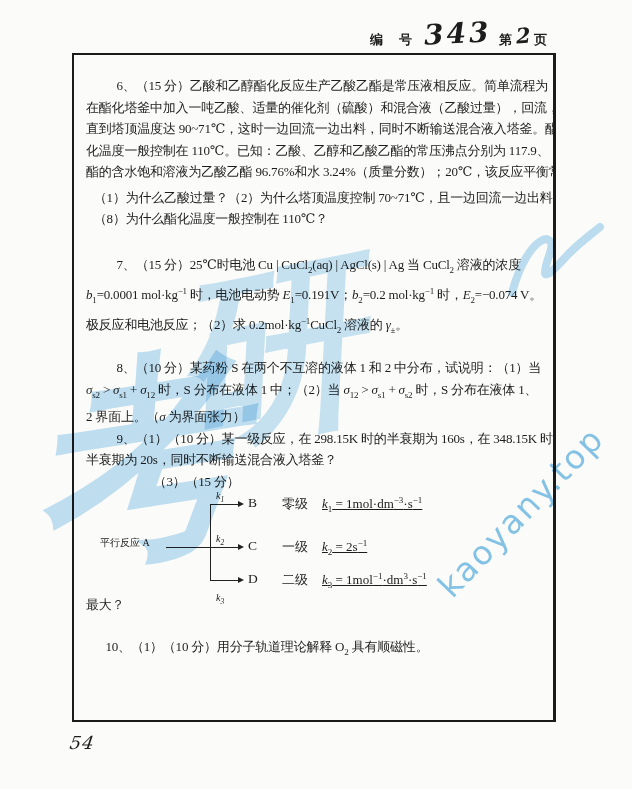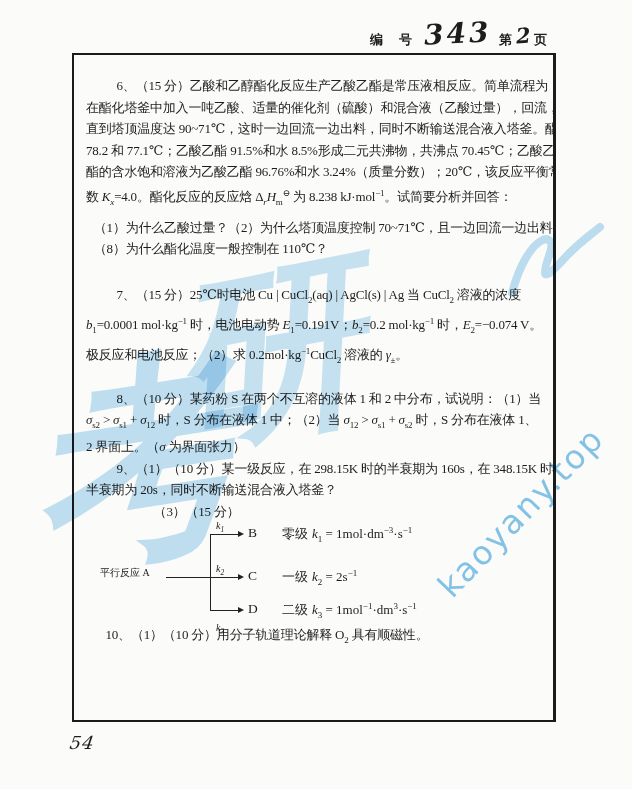--- a/index.html
+++ b/index.html
@@ -26,36 +26,36 @@
     border:2px solid #1b1b1b;border-right-width:3px;
     box-sizing:border-box;padding:20px 8px 0 12px;overflow:hidden;
   }
   .ln{font-size:13px;line-height:21.5px;white-space:nowrap;letter-spacing:-0.2px;}
   .ln sub{font-size:9px;}
   .ln sup{font-size:9px;}
   .ind05{text-indent:0.6em;}
   .ind15{text-indent:1.5em;}
   .ind2{text-indent:2.35em;}
   .ind5{text-indent:5.2em;}
-  .q7{margin-top:24px;} .q8{margin-top:16px;} .gap-sm{margin-top:4px;} .q10{margin-top:0;}
+  .q7{margin-top:24px;} .q8{margin-top:16px;} .gap-sm{margin-top:4px;} .q10{margin-top:20px;}
   
   .diagram{position:relative;height:100px;margin:2px 0 0 0;}
   .dg-label{position:absolute;left:14px;top:42px;font-size:10px;text-align:center;}
   .dg-stem{position:absolute;left:80px;top:53px;width:44px;height:0;border-top:1.4px solid #222;}
   .dg-vline{position:absolute;left:124px;top:10px;height:76px;width:0;border-left:1.4px solid #222;}
   .dg-arrow{position:absolute;left:124px;width:32px;height:0;border-top:1.4px solid #222;}
   .dg-arrow::after{content:"";position:absolute;right:-2px;top:-4px;width:0;height:0;
     border-left:6px solid #222;border-top:3.2px solid transparent;border-bottom:3.2px solid transparent;}
   .dg-a0{top:10px;} .dg-a1{top:53px;} .dg-a2{top:86px;}
   .dg-k{position:absolute;left:130px;font-size:10px;font-style:italic;}
   .dg-k sub{font-size:7.5px;}
   .dg-k0{top:-4px;} .dg-k1{top:39px;} .dg-k2{top:72px;margin-top:26px;}
   .dg-prod{position:absolute;left:162px;font-size:13.5px;}
   .dg-ord{position:absolute;left:196px;font-size:13px;}
-  .dg-rate{position:absolute;left:226px;font-size:13px;}
+  .dg-rate{position:absolute;left:236px;font-size:13px;text-decoration:underline;}
   .dg-rate sub{font-size:9px;} .dg-rate sup{font-size:9px;}
   .dg-r0{top:1px;} .dg-r1{top:44px;} .dg-r2{top:77px;}
   
   .pageno{position:absolute;left:70px;top:732px;font-size:18px;font-style:italic;
     font-family:"DejaVu Serif",serif;transform:skewX(-8deg);letter-spacing:1px;}
   
   .wm{position:absolute;pointer-events:none;mix-blend-mode:multiply;}
   .wm-char1{left:28px;top:352px;font-size:215px;line-height:1;color:#7cc1ea;opacity:.48;
     font-family:"DejaVu Sans",sans-serif;font-weight:bold;font-style:italic;transform:rotate(-9deg);}
   .wm-char2{left:172px;top:258px;font-size:188px;line-height:1;color:#7cc1ea;opacity:.42;
@@ -78,23 +78,22 @@
     <span class="pnum">2</span>
     <span class="ye">页</span>
   </div>
 
   <div class="box">
 
     <div>
       <div class="ln ind2">6、（15 分）乙酸和乙醇酯化反应生产乙酸乙酯是常压液相反应。简单流程为：</div>
       <div class="ln">在酯化塔釜中加入一吨乙酸、适量的催化剂（硫酸）和混合液（乙酸过量），回流，</div>
       <div class="ln">直到塔顶温度达 90~71℃，这时一边回流一边出料，同时不断输送混合液入塔釜。酯</div>
-      <div class="ln">78.2 和 77.1℃；乙酸乙酯 91.5%和水 8.5%形成二元共沸物，共沸点 70.45℃；乙酸乙</div>
+      <div class="ln">化温度一般控制在 110℃。已知：乙酸、乙醇和乙酸乙酯的常压沸点分别为 117.9、</div>
       <div class="ln">酯的含水饱和溶液为乙酸乙酯 96.76%和水 3.24%（质量分数）；20℃，该反应平衡常</div>
-      <div class="ln">数 <i>K</i><sub><i>x</i></sub>=4.0。酯化反应的反应焓 Δ<sub><i>r</i></sub><i>H</i><sub>m</sub><sup>⊖</sup> 为 8.238 kJ·mol<sup>−1</sup>。试简要分析并回答：</div>
       <div class="ln ind05 gap-sm">（1）为什么乙酸过量？（2）为什么塔顶温度控制 70~71℃，且一边回流一边出料？</div>
       <div class="ln ind05">（8）为什么酯化温度一般控制在 110℃？</div>
     </div>
 
     <div class="q7">
       <div class="ln ind2">7、（15 分）25℃时电池 Cu | CuCl<sub>2</sub>(aq) | AgCl(s) | Ag 当 CuCl<sub>2</sub> 溶液的浓度</div>
       <div class="ln"><i>b</i><sub>1</sub>=0.0001 mol·kg<sup>−1</sup> 时，电池电动势 <i>E</i><sub>1</sub>=0.191V；<i>b</i><sub>2</sub>=0.2 mol·kg<sup>−1</sup> 时，<i>E</i><sub>2</sub>=−0.074 V。</div>
       <div class="ln">极反应和电池反应；（2）求 0.2mol·kg<sup>−1</sup>CuCl<sub>2</sub> 溶液的 <i>γ</i><sub>±</sub>。</div>
     </div>
 
@@ -128,20 +127,21 @@
 
         <span class="dg-ord dg-r0">零级</span>
         <span class="dg-ord dg-r1">一级</span>
         <span class="dg-ord dg-r2">二级</span>
 
         <span class="dg-rate dg-r0"><i>k</i><sub>1</sub> = 1mol·dm<sup>−3</sup>·s<sup>−1</sup></span>
         <span class="dg-rate dg-r1"><i>k</i><sub>2</sub> = 2s<sup>−1</sup></span>
         <span class="dg-rate dg-r2"><i>k</i><sub>3</sub> = 1mol<sup>−1</sup>·dm<sup>3</sup>·s<sup>−1</sup></span>
       </div>
 
+      <div class="ln">最大？</div>
     </div>
 
     <div class="q10">
       <div class="ln ind15">10、（1）（10 分）用分子轨道理论解释 O<sub>2</sub> 具有顺磁性。</div>
 
     </div>
 
   </div>
 
   <div class="pageno">54</div>

